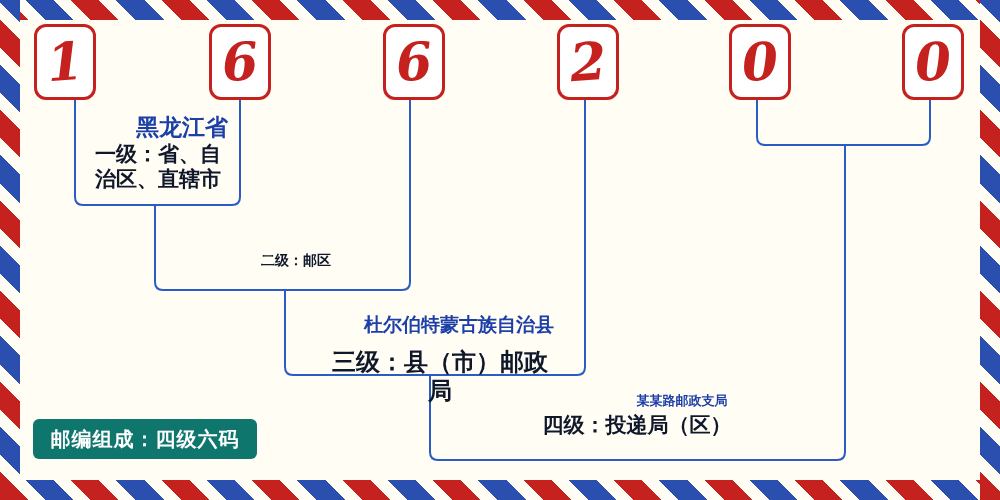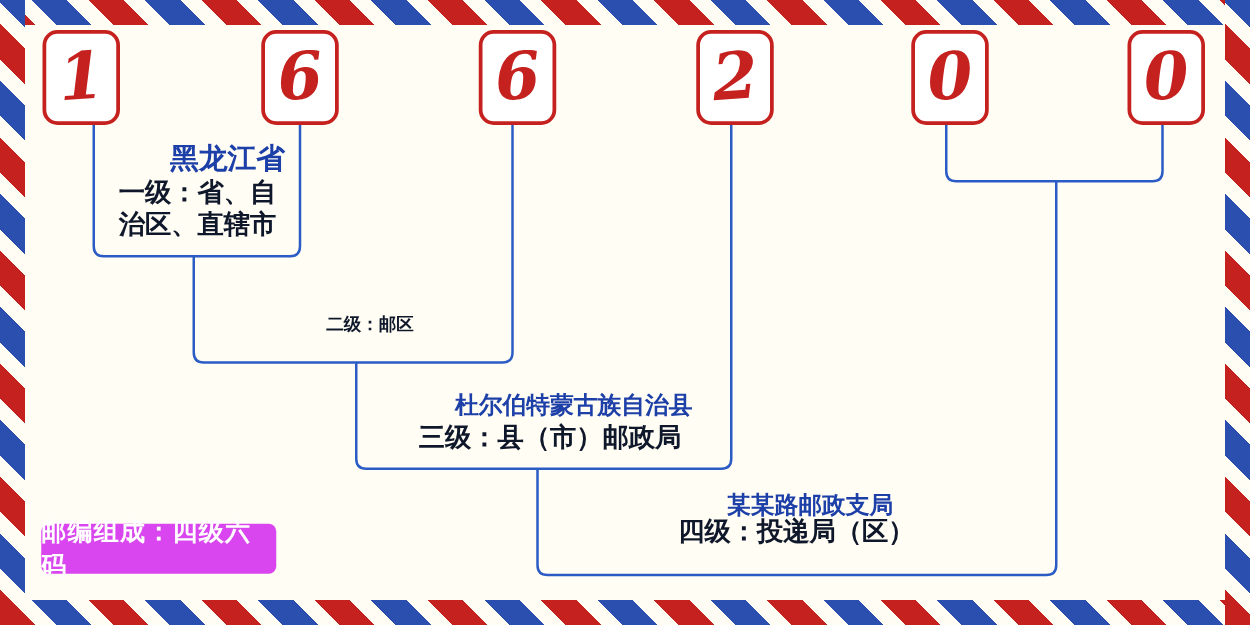--- a/index.html
+++ b/index.html
@@ -77,33 +77,33 @@
     text-align: center;
     line-height: 1.2;
   }
   .lbl-blue { color: #1d3fa8; padding-left: 24px; }
   .lbl-red  { color: #0f172a; }
 
   #lvl1-place { left: 77px;  top: 114px; width: 162px; font-size: 23px; }
   #lvl1-desc  { left: 90px;  top: 142px; width: 136px; font-size: 21px; line-height: 1.18; }
   #lvl2-desc  { left: 226px; top: 252px; width: 140px; font-size: 14px; }
   #lvl3-place { left: 325px; top: 313px; width: 220px; font-size: 19px; }
-  #lvl3-desc  { left: 330px; top: 338px; width: 220px; font-size: 21px; font-family: Liberation Serif, serif; }
-  #lvl4-place { left: 514px; top: 393px; width: 220px; font-size: 19px; }
+  #lvl3-desc  { left: 330px; top: 348px; width: 220px; font-size: 24px; font-family: Liberation Serif, serif; }
+  #lvl4-place { left: 548px; top: 393px; width: 220px; font-size: 13px; }
   #lvl4-desc  { left: 527px; top: 413px; width: 220px; font-size: 21px; }
   #delivery-office-label { left: 765px; top: 110px; width: 160px; font-size: 21px; }
 
   
   #note-box {
     position: absolute;
     left: 33px;
     top: 419px;
-    width: 188px;
+    width: 224px;
     height: 40px;
-    background: #d946ef;
+    background: #0f766e;
     border-radius: 6px;
     display: flex;
     align-items: center;
     justify-content: center;
     z-index: 3;
   }
   #note-box .note-text {
     color: #ffffff;
     font-weight: bold;
     font-size: 20px;

